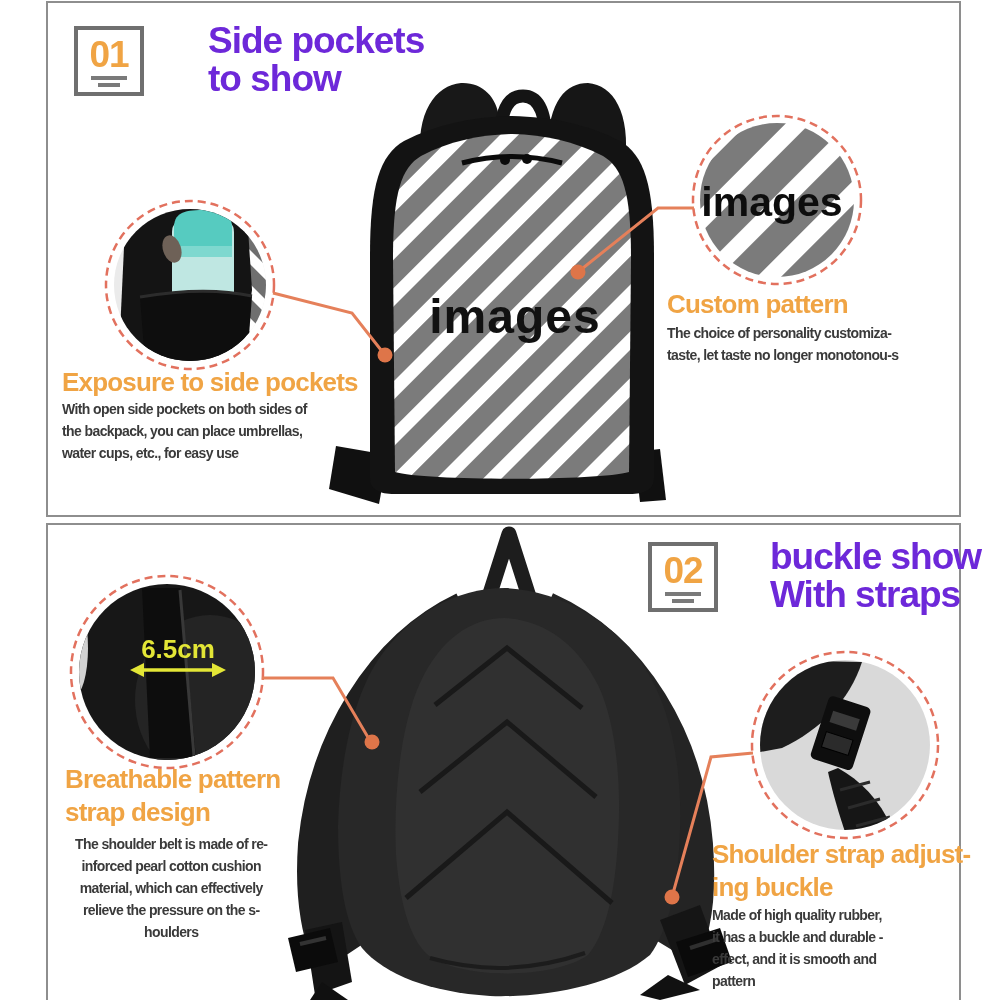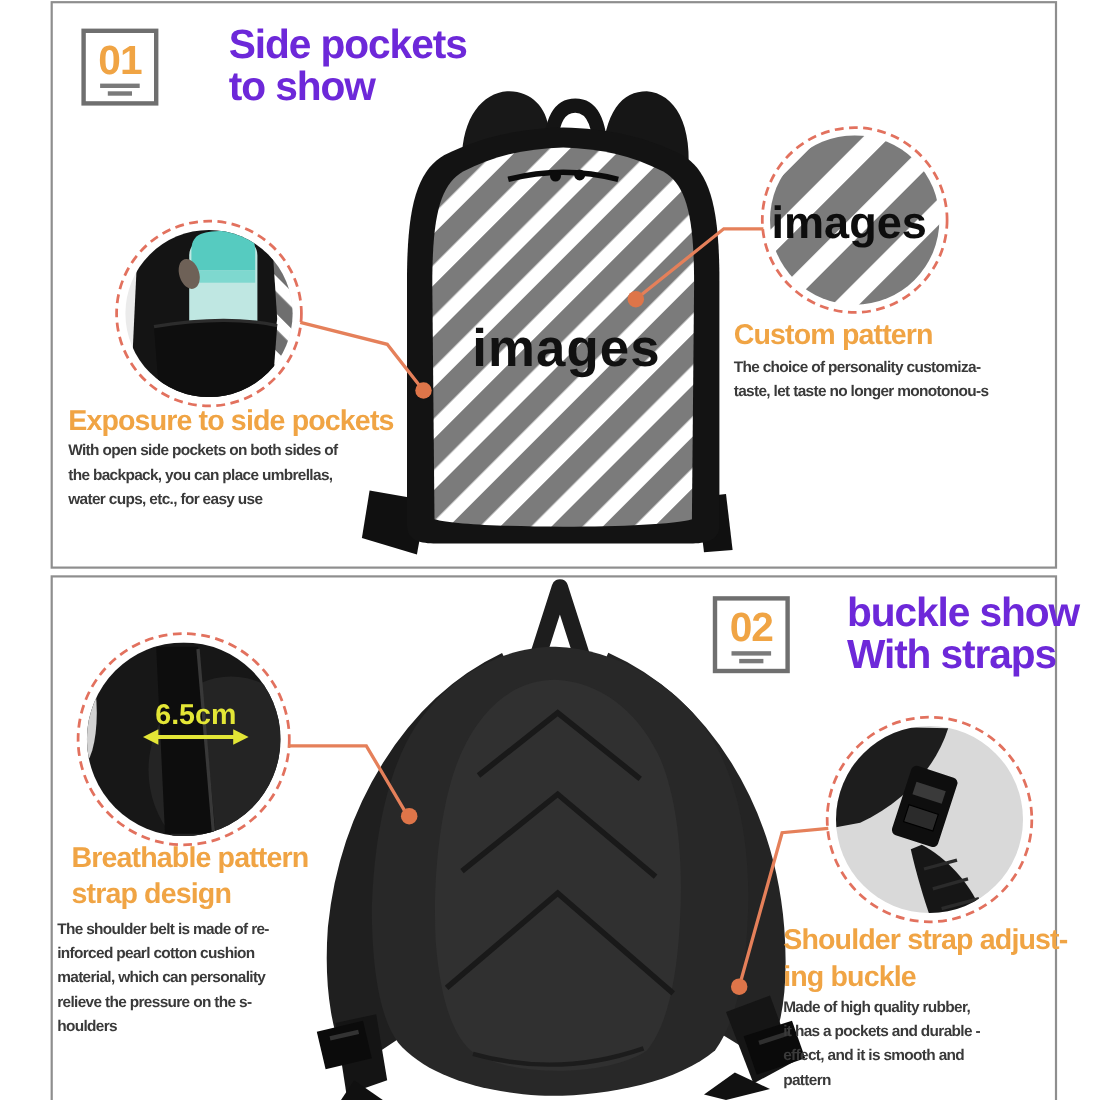--- a/index.html
+++ b/index.html
@@ -189,32 +189,32 @@
   </div>
   <div class="txt sec-title" style="left:730px;top:538px;">
     <div>buckle show</div>
     <div>With straps</div>
   </div>
 
   <div class="txt feat-head" style="left:65px;top:763px;">
     <div>Breathable pattern</div>
     <div>strap design</div>
   </div>
-  <div class="txt feat-body" style="left:52px;top:833px;">
+  <div class="txt feat-body" style="left:75px;top:833px;text-align:center;">
     <div>The shoulder belt is made of re-</div>
     <div>inforced pearl cotton cushion</div>
-    <div>material, which can personality</div>
+    <div>material, which can effectively</div>
     <div>relieve the pressure on the s-</div>
     <div>houlders</div>
   </div>
 
   <div class="txt feat-head" style="left:712px;top:838px;">
     <div>Shoulder strap adjust-</div>
     <div>ing buckle</div>
   </div>
   <div class="txt feat-body" style="left:712px;top:904px;">
     <div>Made of high quality rubber,</div>
-    <div>it has a pockets and durable -</div>
+    <div>it has a buckle and durable -</div>
     <div>effect, and it is smooth and</div>
     <div>pattern</div>
   </div>
 
 </div>
 
 </body></html>

